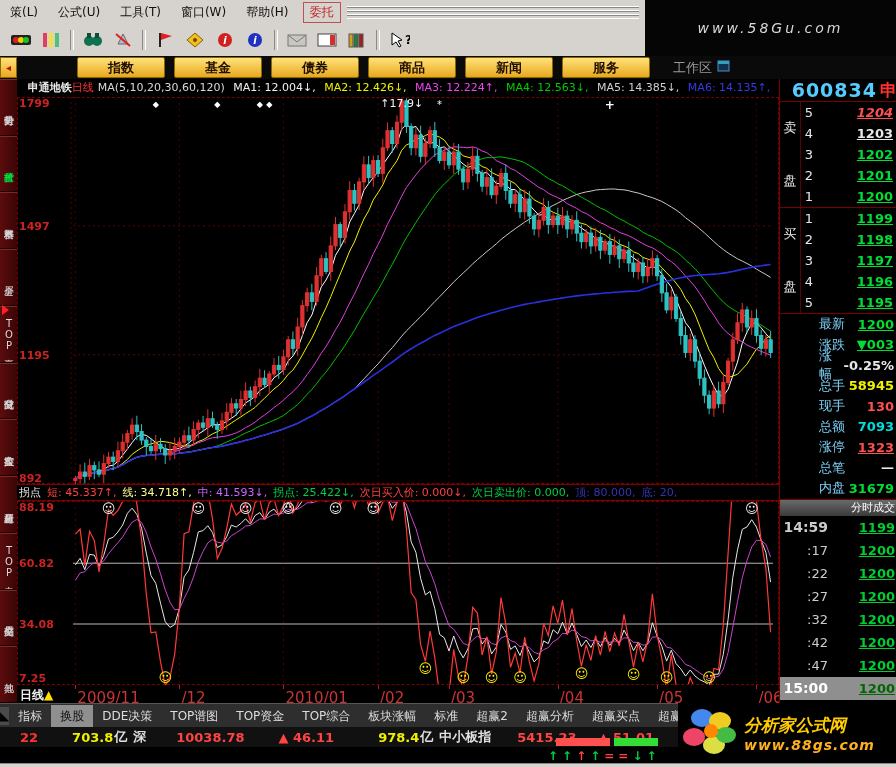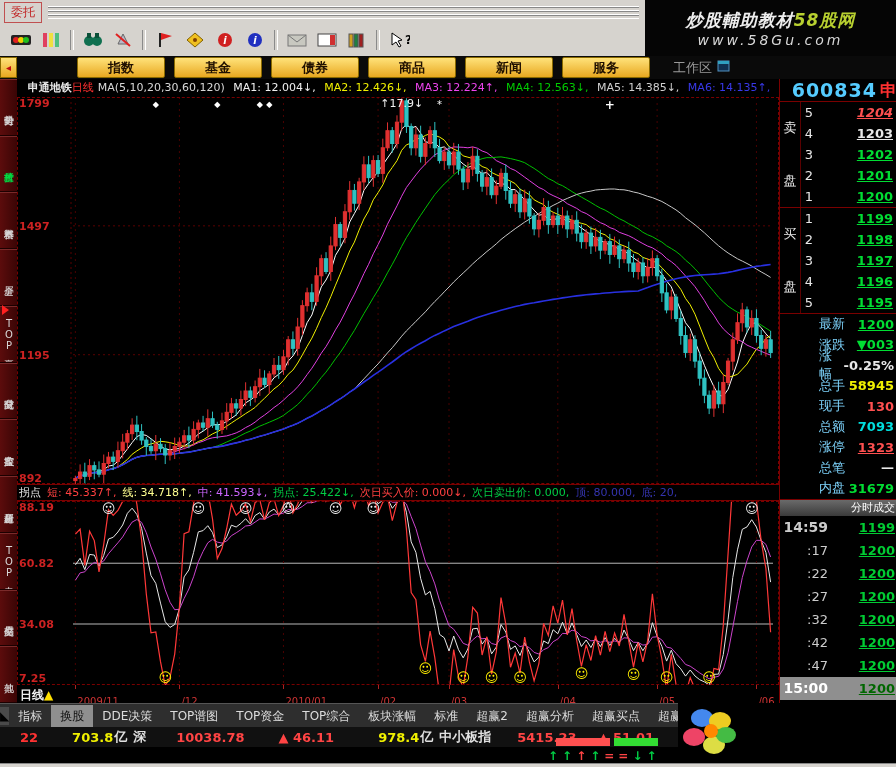--- a/index.html
+++ b/index.html
@@ -50,21 +50,21 @@
   .chart-header .period{color:#ff3030;}
   .chart-header .madef{color:#d8d8d8;margin-left:4px;}
   .chart-main{display:block;outline:1px dashed #7a0000;outline-offset:-1px;}
   .ind-header{height:15px;line-height:15px;white-space:nowrap;overflow:hidden;font-size:11px;padding-left:2px;
               border-top:1px solid #7a0000;border-bottom:1px solid #7a0000;}
   .ind-header .iname{color:#e8e8e8;}
   .chart-ind{display:block;outline:1px dashed #7a0000;outline-offset:-1px;}
   .xaxis{position:relative;height:20px;background:#000;}
   .xaxis .plabel{position:absolute;left:3px;top:2px;color:#f0f0f0;font-size:12px;font-weight:bold;}
   .xaxis .plabel .tri{color:#ffe000;}
-  .xlab{position:absolute;top:11px;color:#cc3333;font-size:10px;}
+  .xlab{position:absolute;top:4px;color:#cc3333;font-size:15px;}
   .xtick{position:absolute;top:0;width:1px;height:4px;background:#aa2222;}
   
   .rpanel{position:absolute;left:779px;top:79px;width:117px;height:624px;background:#000;
           border-left:1px solid #7a0000;color:#ddd;overflow:hidden;}
   .rp-head{height:22px;display:flex;align-items:center;justify-content:flex-end;
            border-bottom:1px solid #7a0000;white-space:nowrap;overflow:hidden;}
   .rp-code{color:#55ccff;font-size:19px;font-weight:bold;letter-spacing:1px;}
   .rp-name{color:#ff3030;font-size:17px;font-weight:bold;margin-left:3px;}
   .rp-book{display:flex;border-bottom:1px solid #7a0000;}
   .rp-side{width:20px;display:flex;flex-direction:column;align-items:center;justify-content:space-around;
@@ -104,20 +104,21 @@
   .ad .t1{color:#ffcc00;font-size:17px;font-weight:bold;font-style:italic;white-space:nowrap;}
   .ad .t2{color:#ffb020;font-size:14px;font-weight:bold;font-style:italic;letter-spacing:1px;}
   .winbottom{position:absolute;left:0;top:763px;width:896px;height:4px;background:#d6d3ce;border-top:1px solid #888;}
 </style>
 </head>
 <body>
 
 <div id="app">
 
   <div class="menubar">
+    <span id="menuItems"><span class="menu-item">策(L)</span><span class="menu-item">公式(U)</span><span class="menu-item">工具(T)</span><span class="menu-item">窗口(W)</span><span class="menu-item">帮助(H)</span></span>
     <span class="broker-btn">委托</span>
     <span class="groove"></span>
   </div>
 
   <div class="toolbar" id="toolbarEl">
       <span class="tbicon">
         <svg width="22" height="18" xmlns="http://www.w3.org/2000/svg">
           <rect x="1" y="4" width="20" height="10" fill="#222" rx="2"></rect>
           <circle cx="6" cy="9" r="3" fill="#e02020"></circle>
           <circle cx="11" cy="9" r="3" fill="#f0d000"></circle>
@@ -194,21 +195,20 @@
       <span class="tbsep"></span>
       <span class="tbicon">
         <svg width="22" height="18" xmlns="http://www.w3.org/2000/svg">
           <path d="M4 2 L4 14 L8 11 L11 16 L13 15 L10 10 L14 9 Z" fill="#fff" stroke="#000"></path>
           <text x="17" y="13" font-size="12" font-weight="bold" fill="#000">?</text>
         </svg>
       </span>
     </div>
 
   <div class="banner-top">
-    <div class="l1"><span>炒股輔助教材</span><span class="hl">58股网</span></div>
     <div class="l2">www.58Gu.com</div>
   </div>
 
   <div class="tabrow" id="tabrowEl">
       <div class="ytab-sliver">◂</div>
       <div class="ytab">指数</div>
       <div class="ytab">基金</div>
       <div class="ytab">债券</div>
       <div class="ytab">商品</div>
       <div class="ytab">新闻</div>
@@ -804,17 +804,21 @@
 
   <div class="ad">
     <span id="flowerEl"><svg width="62" height="58" xmlns="http://www.w3.org/2000/svg">
           <ellipse cx="24" cy="15" rx="11" ry="9" fill="#4488ee"></ellipse>
           <ellipse cx="42" cy="18" rx="11" ry="9" fill="#eecc22"></ellipse>
           <ellipse cx="16" cy="34" rx="11" ry="9" fill="#ee4466"></ellipse>
           <ellipse cx="36" cy="42" rx="11" ry="9" fill="#dddd44"></ellipse>
           <ellipse cx="48" cy="32" rx="10" ry="8" fill="#44bb44"></ellipse>
           <circle cx="33" cy="28" r="7" fill="#ff8800"></circle>
         </svg></span>
+    <span class="txt">
+      <div class="t1">分析家公式网</div>
+      <div class="t2">www.88gs.com</div>
+    </span>
   </div>
 
   <div class="winbottom"></div>
 <div class="side-marker" style="top: 305px;"></div>
   </div>
 
 </body></html>

